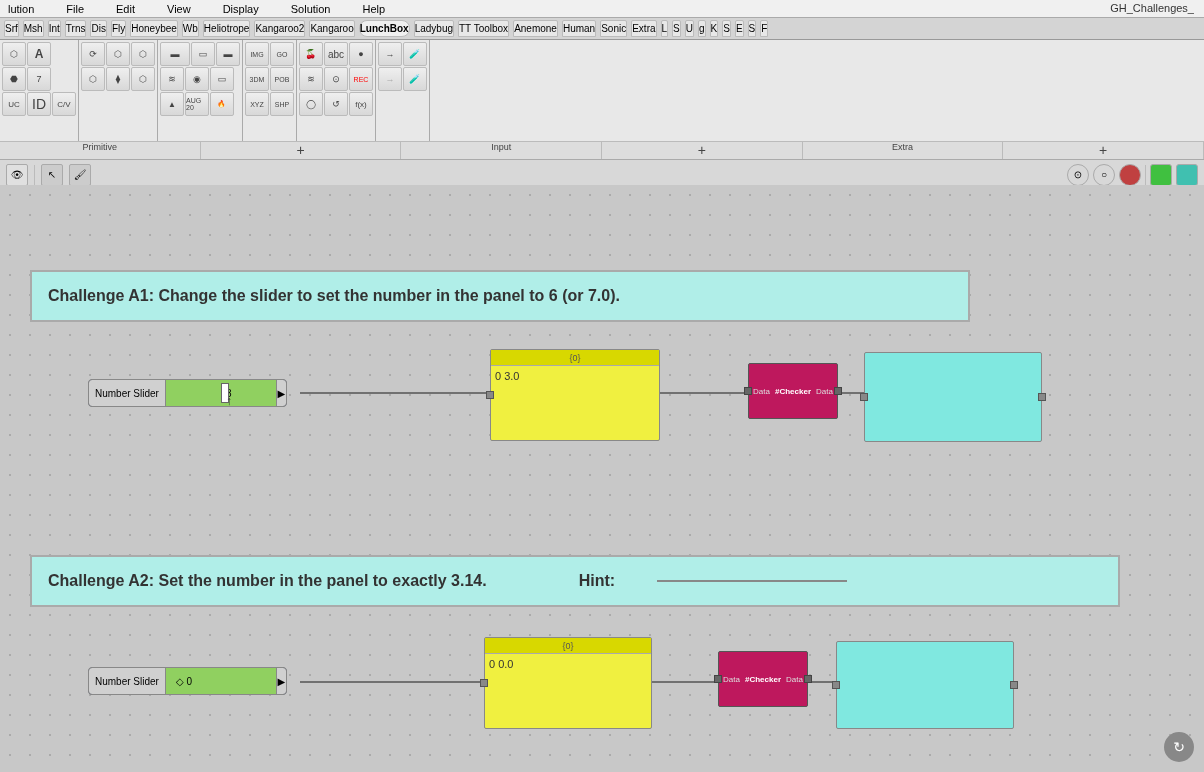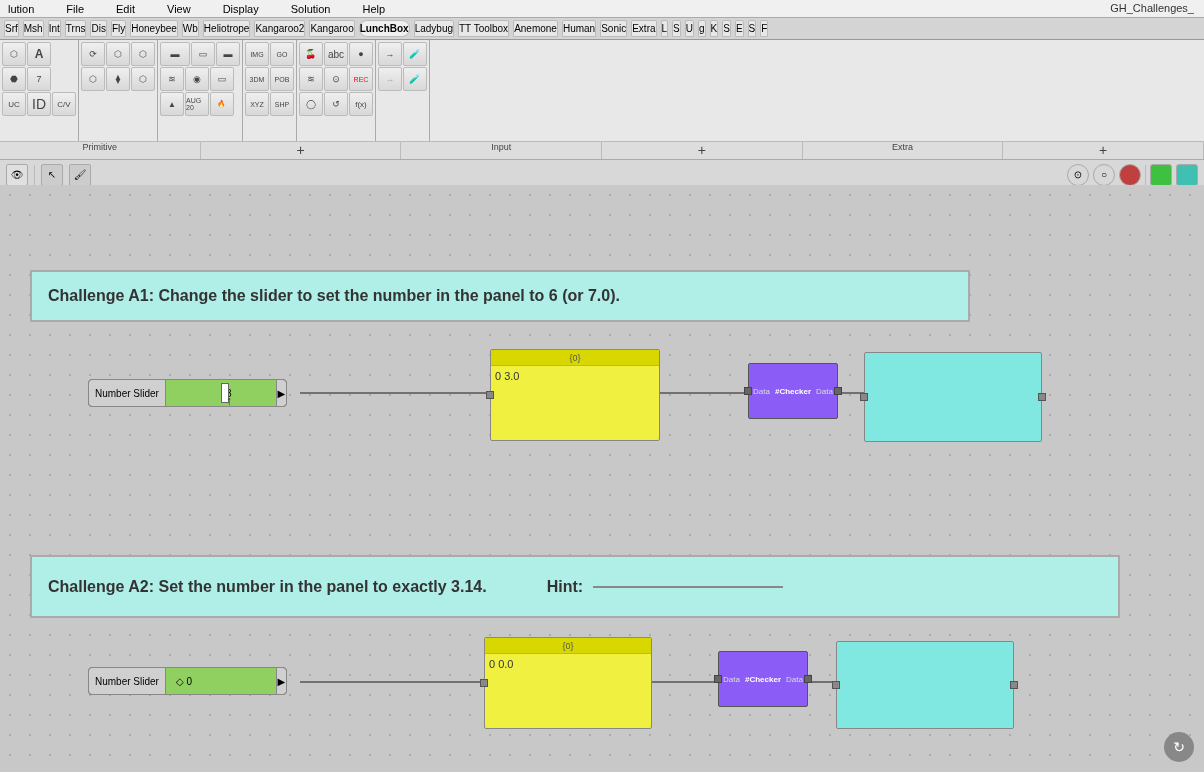--- a/index.html
+++ b/index.html
@@ -131,21 +131,22 @@
       left: 30px;
       top: 85px;
       width: 940px;
       height: 52px;
     }
 
     #challenge-a2 {
       left: 30px;
       top: 370px;
       width: 1090px;
-      height: 63px;
+      height: 52px;
+      gap: 32px;
     }
 
     
     .node-group {
       position: absolute;
     }
 
     
     .number-slider {
       display: flex;
@@ -222,21 +223,21 @@
 
     .panel-content {
       padding: 4px;
       font-size: 11px;
       color: #333;
       flex: 1;
     }
 
     
     .checker-node {
-      background: #8b5cf6;
+      background: #be185d;
       border: 1.5px solid #555;
       border-radius: 2px;
       position: absolute;
       display: flex;
       align-items: center;
       justify-content: center;
       flex-direction: column;
     }
 
     

